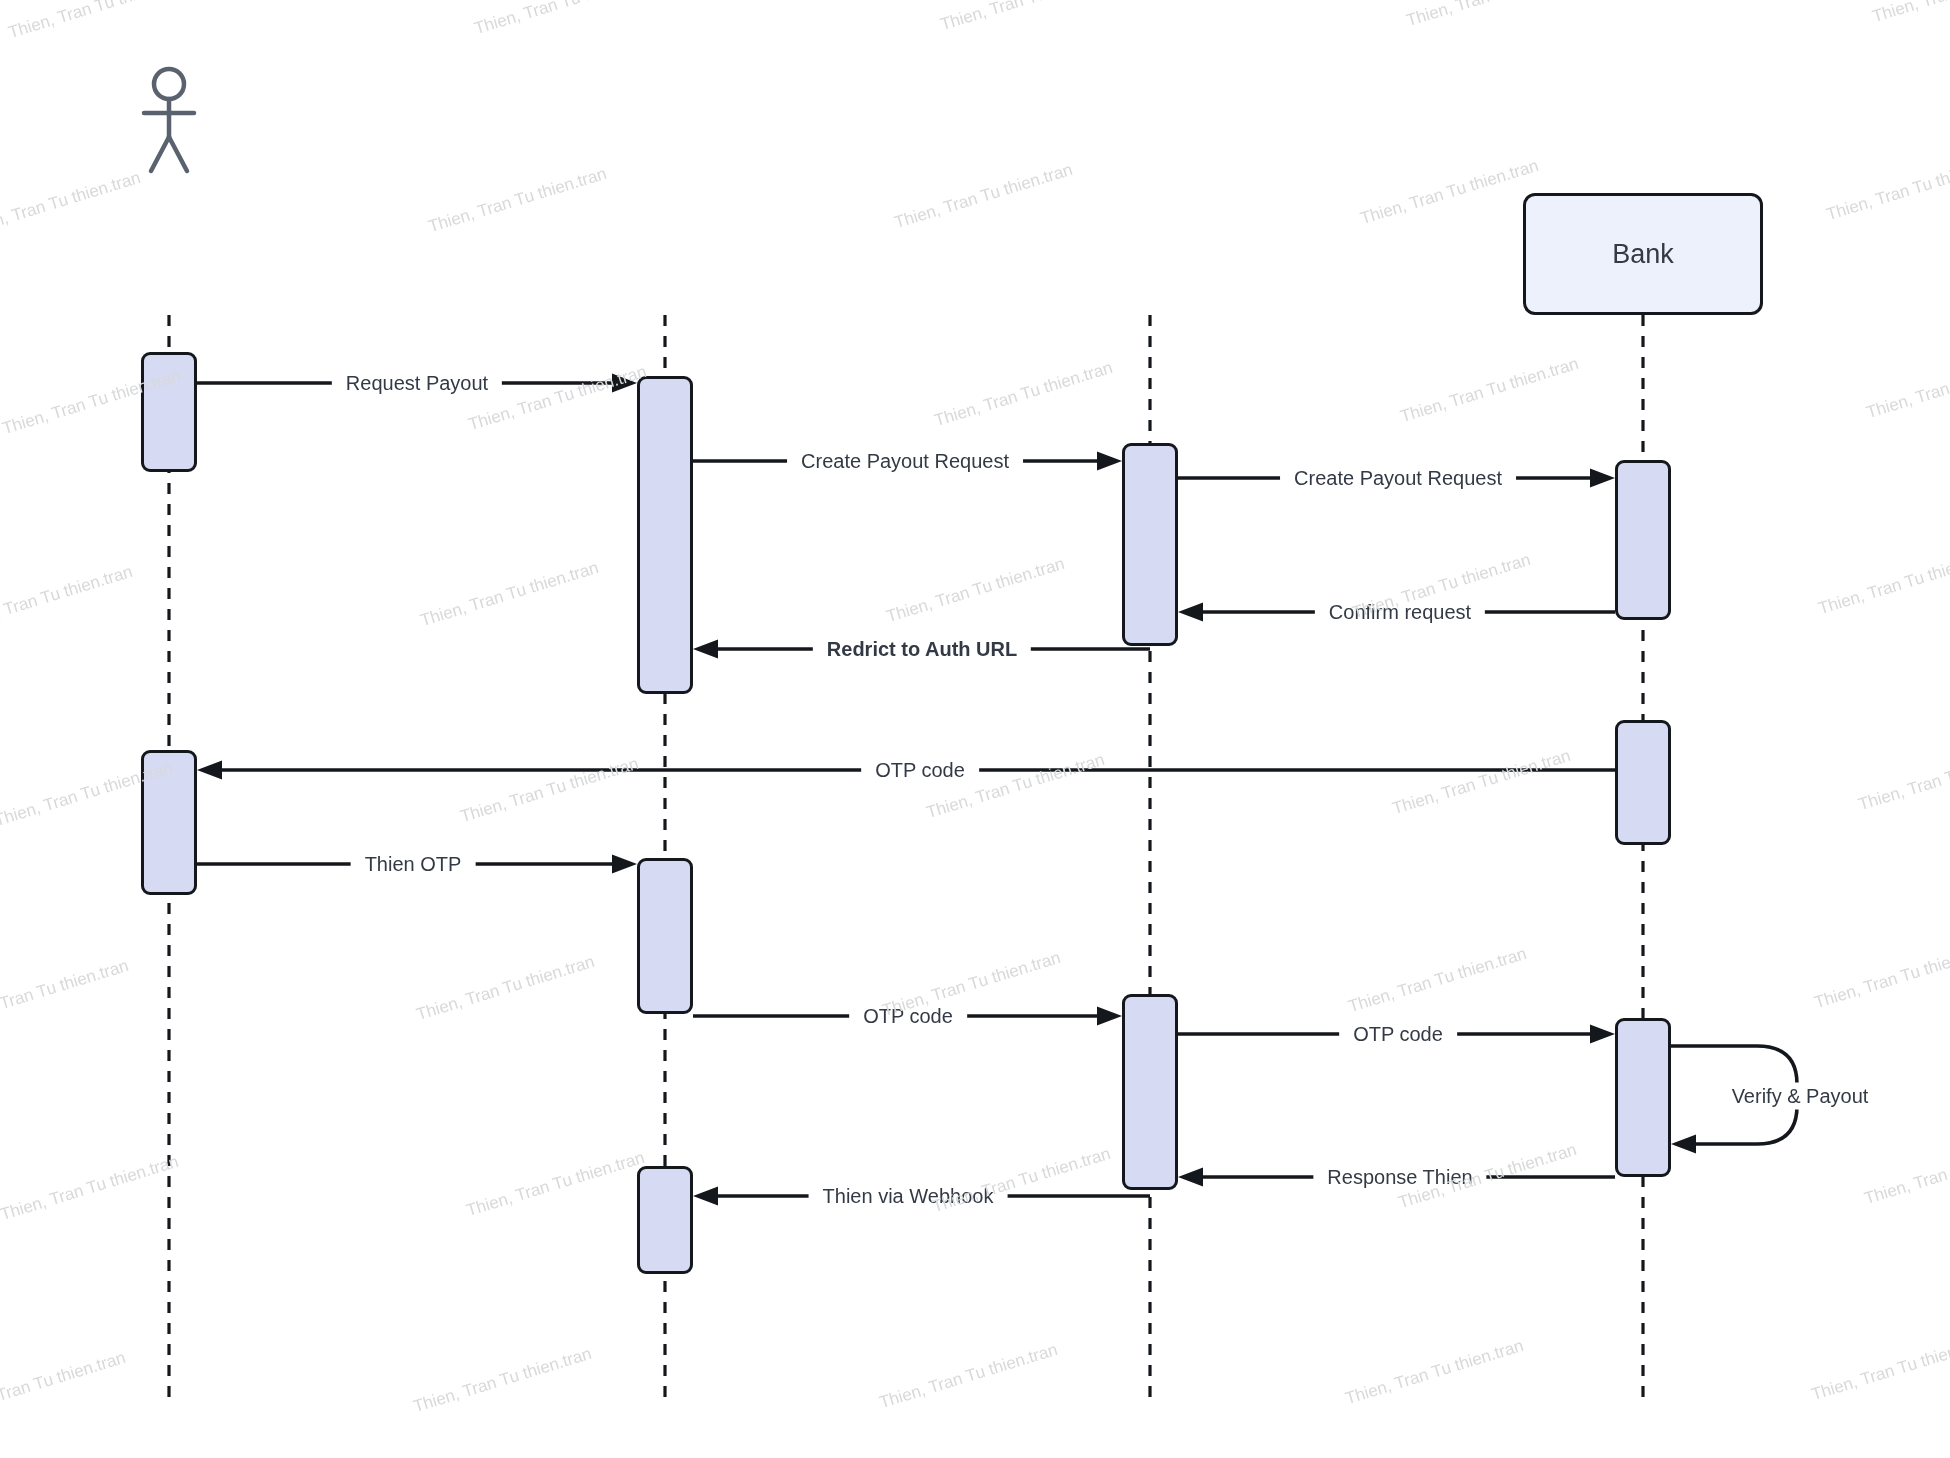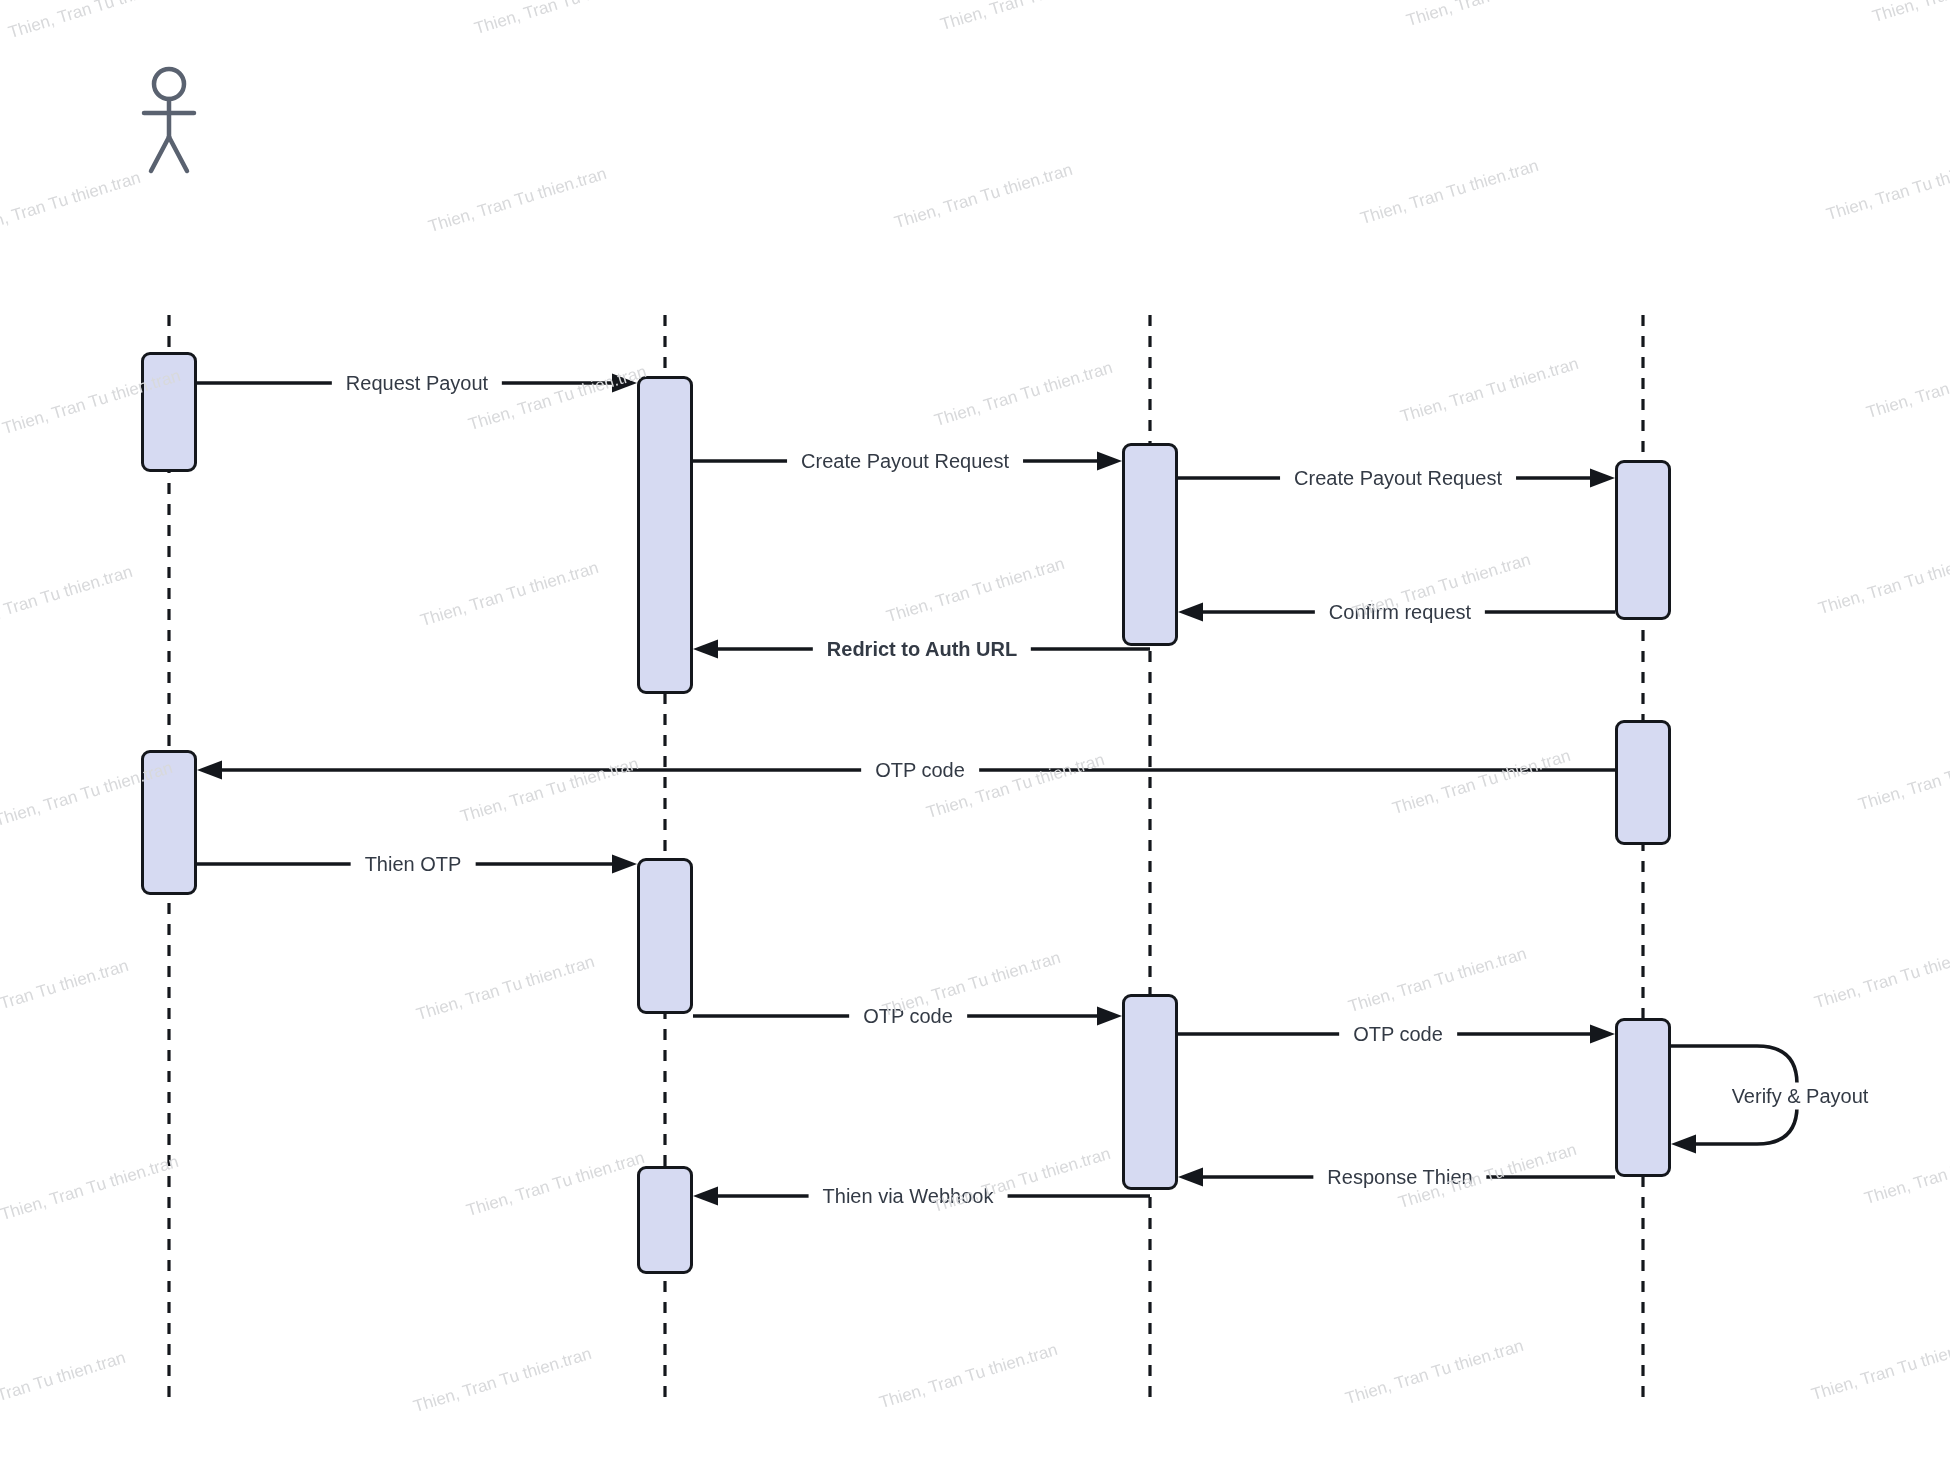--- a/index.html
+++ b/index.html
@@ -69,20 +69,23 @@
       <polygon points="1615,1034 1590,1024.5 1590,1043.5" fill="#14171c"></polygon>
       <line x1="1615" y1="1177" x2="1197" y2="1177" stroke="#14171c" stroke-width="3.6"></line>
       <polygon points="1178,1177 1203,1167.5 1203,1186.5" fill="#14171c"></polygon>
       <line x1="1150" y1="1196" x2="712" y2="1196" stroke="#14171c" stroke-width="3.6"></line>
       <polygon points="693,1196 718,1186.5 718,1205.5" fill="#14171c"></polygon>
       <path d="M 1671 1046 H 1757 Q 1797 1046 1797 1084
   V 1106 Q 1797 1144 1757 1144 H 1696" fill="none" stroke="#14171c" stroke-width="3.6"></path>
       <polygon points="1671,1144 1696,1134.5 1696,1153.5" fill="#14171c"></polygon>
     </svg>
 
+  <div class="pbox" style="left:1523px">
+    <span>Bank</span>
+  </div>
 
   <div id="bars">
       <div class="abar" style="left: 141px; top: 352px; height: 120px;"></div>
       <div class="abar" style="left: 637px; top: 376px; height: 318px;"></div>
       <div class="abar" style="left: 1122px; top: 443px; height: 203px;"></div>
       <div class="abar" style="left: 1615px; top: 460px; height: 160px;"></div>
       <div class="abar" style="left: 1615px; top: 720px; height: 125px;"></div>
       <div class="abar" style="left: 141px; top: 750px; height: 145px;"></div>
       <div class="abar" style="left: 637px; top: 858px; height: 156px;"></div>
       <div class="abar" style="left: 1122px; top: 994px; height: 196px;"></div>

